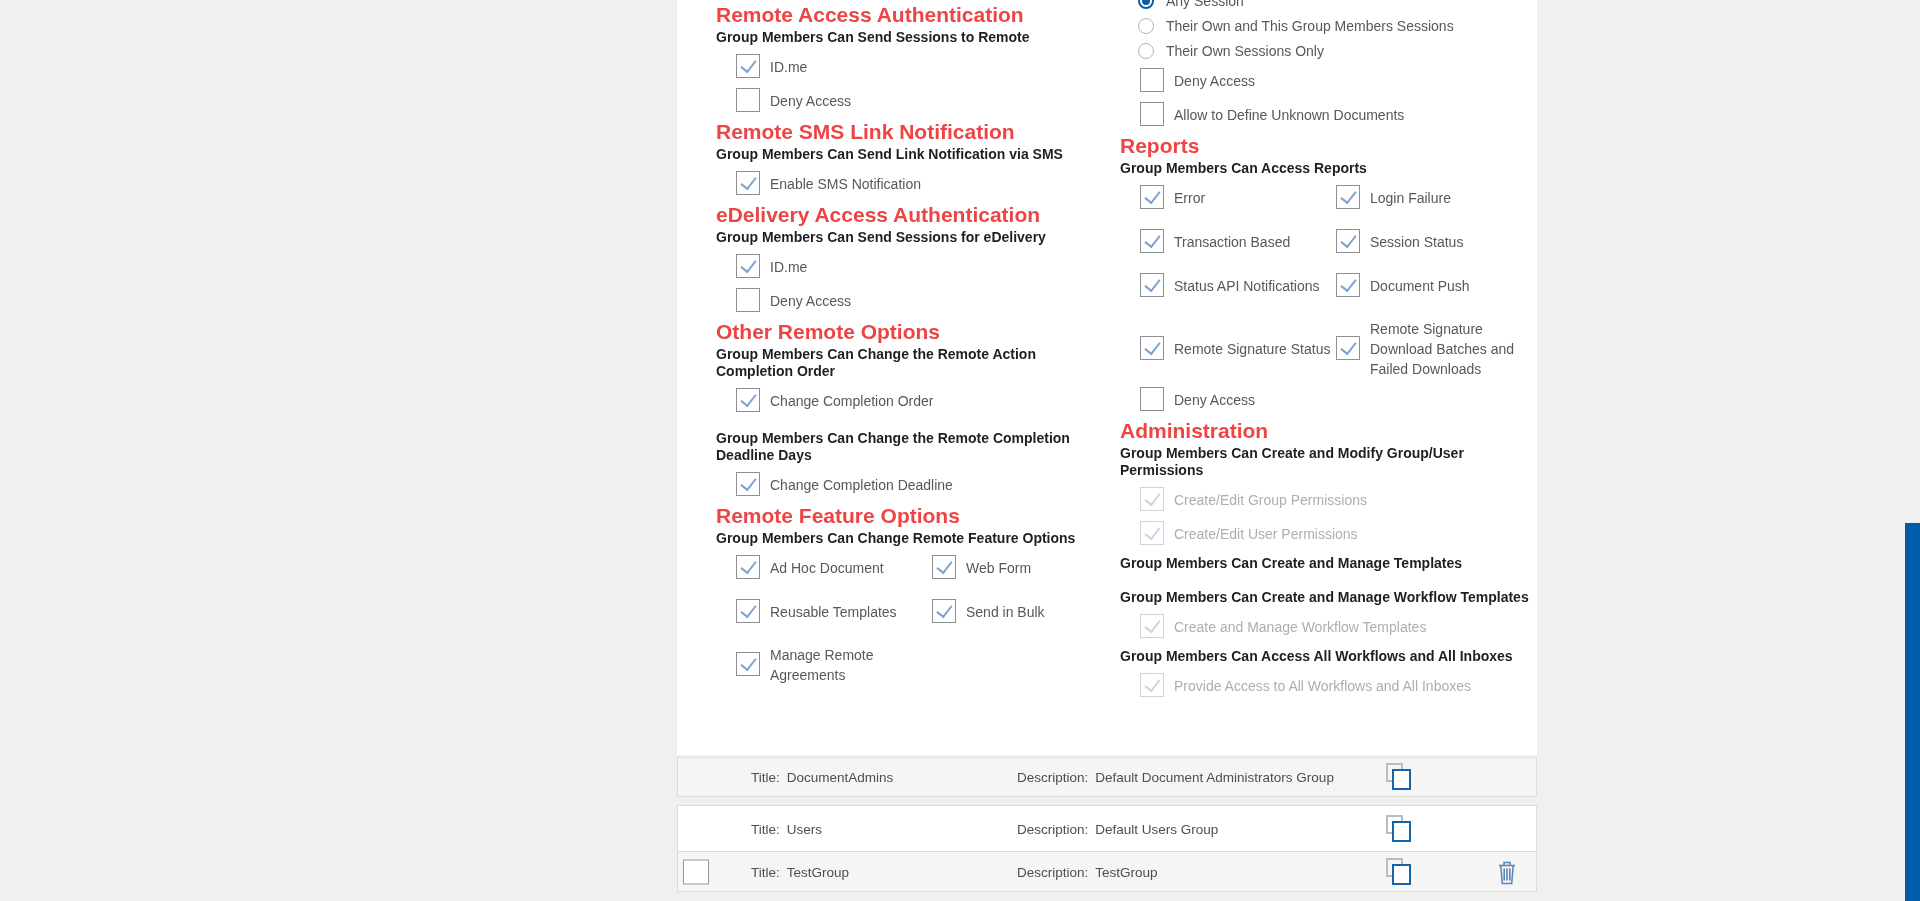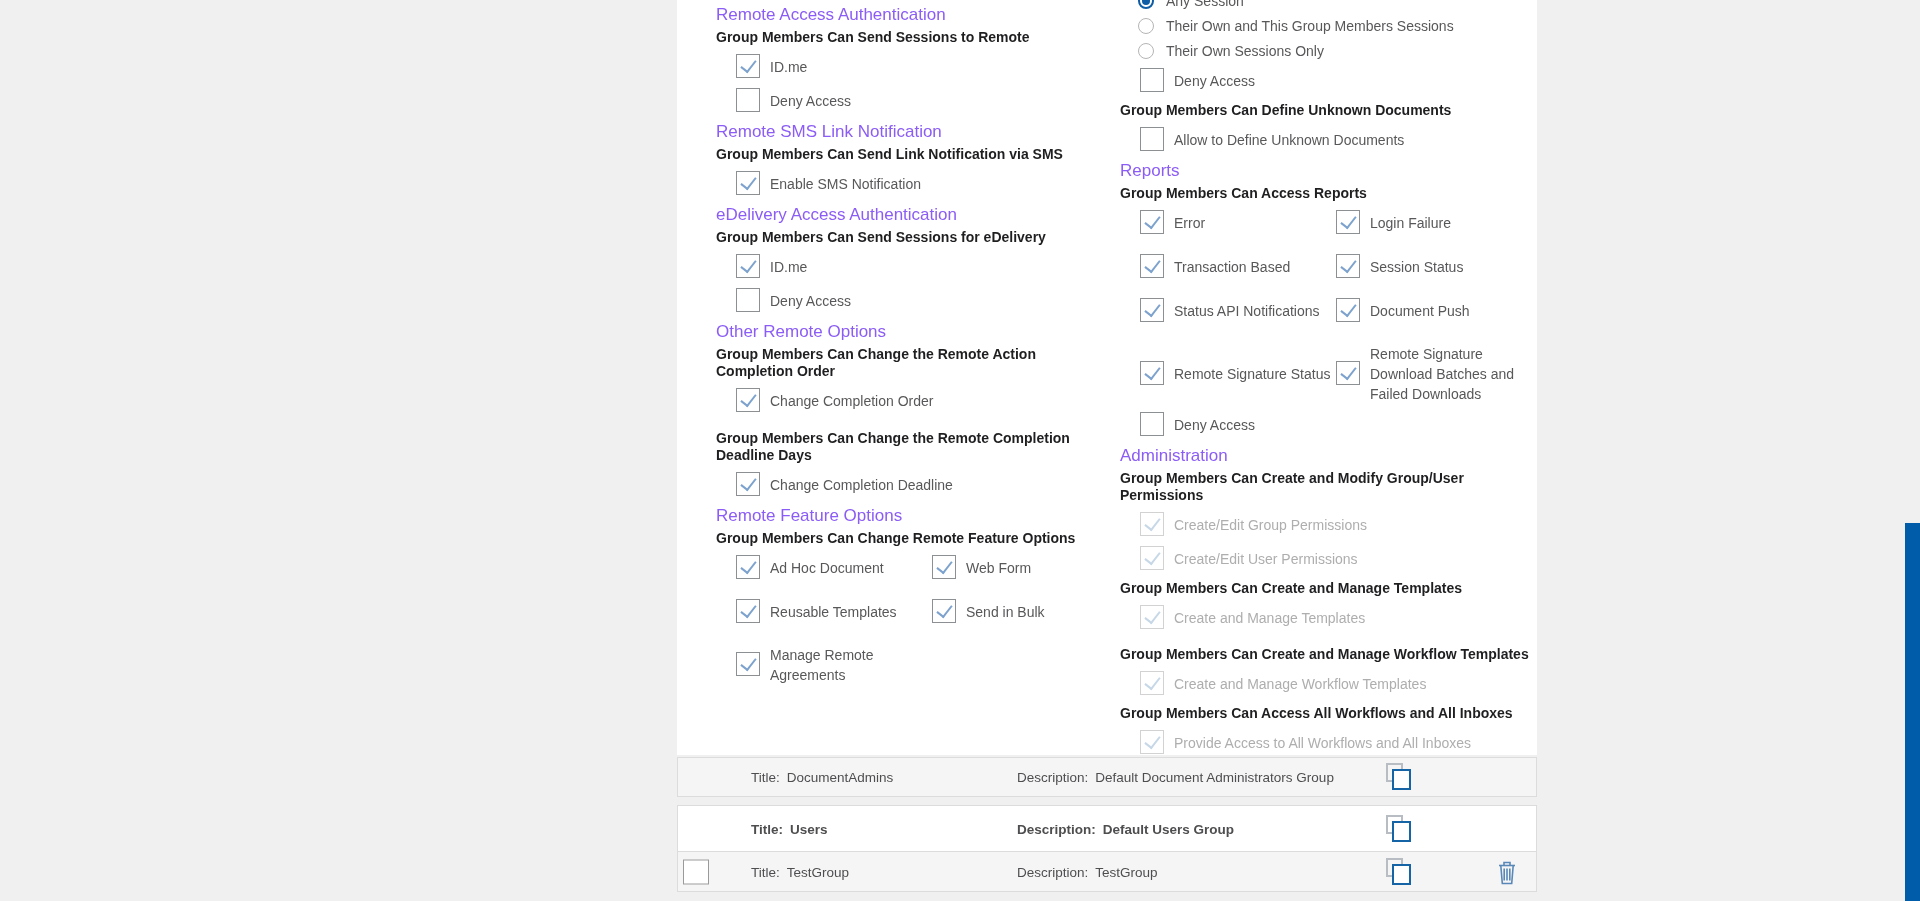--- a/index.html
+++ b/index.html
@@ -3,21 +3,21 @@
 <meta charset="utf-8">
 <style>
   html,body{margin:0;padding:0;background:#f0f0f1;}
   .stage{position:relative;width:1920px;height:901px;background:#f0f0f1;overflow:hidden;
          font-family:"Liberation Sans",sans-serif;}
   .panel{position:absolute;left:677px;top:0;width:860px;height:755px;background:#ffffff;}
   .col{position:absolute;top:0;}
   .col-left{left:39px;width:398px;}
   .col-right{left:443px;width:410px;}
 
-  h2.sec{font-size:17px;line-height:20px;font-weight:normal;color:#8b5cf6;margin:0 0 4px;}
+  h2.sec{font-size:21px;line-height:20px;font-weight:bold;color:#ef4444;margin:0 0 4px;}
   h3.grp{font-size:14px;line-height:17px;font-weight:bold;color:#1f1f21;margin:0 0 8px;}
 
   .cb-row{display:flex;align-items:center;margin:0 0 10px;padding-left:20px;}
   .cb{width:24px;height:24px;flex:0 0 24px;border:1px solid #8d9093;background:#fff;box-sizing:border-box;}
   .check-icon{display:block;width:7px;height:13px;border-right:2px solid #7ca2cd;border-bottom:2px solid #7ca2cd;
               transform:rotate(38deg);margin:2px 0 0 7px;}
   .cb-label{font-size:14px;line-height:20px;color:#58585a;margin-left:10px;padding-top:2px;}
   .disabled .cb{border-color:#d2d2d2;}
   .disabled .check-icon{border-color:#c6d7e7;}
   .disabled .cb-label{color:#aeaeae;}
@@ -32,21 +32,21 @@
   .grid2{display:grid;grid-template-columns:196px auto;row-gap:20px;}
   .grid2 .cb-row{margin:0;}
   .grid2 .cb-label{white-space:nowrap;}
   .grid2 .cb-label.wrap{white-space:normal;}
   .wrap-120{max-width:120px;}
   .wrap-155{max-width:155px;}
 
   .list-row{position:absolute;left:677px;width:860px;border:1px solid #dcdcdd;box-sizing:border-box;background:#fff;}
   .row-shaded{background:#f5f5f6;}
   .row-1{top:757px;height:40px;}
-  .row-2{top:805px;height:48px;font-weight:bold;}
+  .row-2{top:805px;height:48px;}
   .row-3{top:851px;height:41px;}
   .cell{position:absolute;top:50%;transform:translateY(-50%);font-size:13.5px;color:#4e4e50;white-space:nowrap;}
   .cell-title{left:73px;}
   .cell-desc{left:339px;}
   .cell .val{margin-left:7px;}
   .row-cb{position:absolute;left:5px;top:50%;transform:translateY(-50%);width:26px;height:25px;
           border:1px solid #9a9a9a;background:#fff;box-sizing:border-box;}
 
   .dup-btn{position:absolute;left:708px;top:50%;transform:translateY(-50%);width:28px;height:28px;cursor:pointer;}
   .copy-back{position:absolute;left:0;top:0;width:17px;height:19px;border:2px solid #b7bdc2;box-sizing:border-box;}
@@ -168,21 +168,20 @@
       <div class="radio-row">
         <span class="radio"></span>
         <span class="radio-label">Their Own Sessions Only</span>
       </div>
 
       <div class="cb-row" style="margin-top:3px">
         <span class="cb"></span>
         <span class="cb-label">Deny Access</span>
       </div>
 
-      <h3 class="grp" style="margin-top:7px">Group Members Can Define Unknown Documents</h3>
       <div class="cb-row">
         <span class="cb"></span>
         <span class="cb-label">Allow to Define Unknown Documents</span>
       </div>
 
       <h2 class="sec" style="">Reports</h2>
       <h3 class="grp">Group Members Can Access Reports</h3>
       <div class="grid2">
         <div class="cb-row">
           <span class="cb">
@@ -247,26 +246,20 @@
         <span class="cb-label">Create/Edit Group Permissions</span>
       </div>
       <div class="cb-row disabled">
         <span class="cb">
             <span class="check-icon"></span>
           </span>
         <span class="cb-label">Create/Edit User Permissions</span>
       </div>
 
       <h3 class="grp">Group Members Can Create and Manage Templates</h3>
-      <div class="cb-row disabled">
-        <span class="cb">
-            <span class="check-icon"></span>
-          </span>
-        <span class="cb-label">Create and Manage Templates</span>
-      </div>
 
       <h3 class="grp" style="margin-top:17px">Group Members Can Create and Manage Workflow Templates</h3>
       <div class="cb-row disabled">
         <span class="cb">
             <span class="check-icon"></span>
           </span>
         <span class="cb-label">Create and Manage Workflow Templates</span>
       </div>
 
       <h3 class="grp" style="margin-top:9px">Group Members Can Access All Workflows and All Inboxes</h3>

